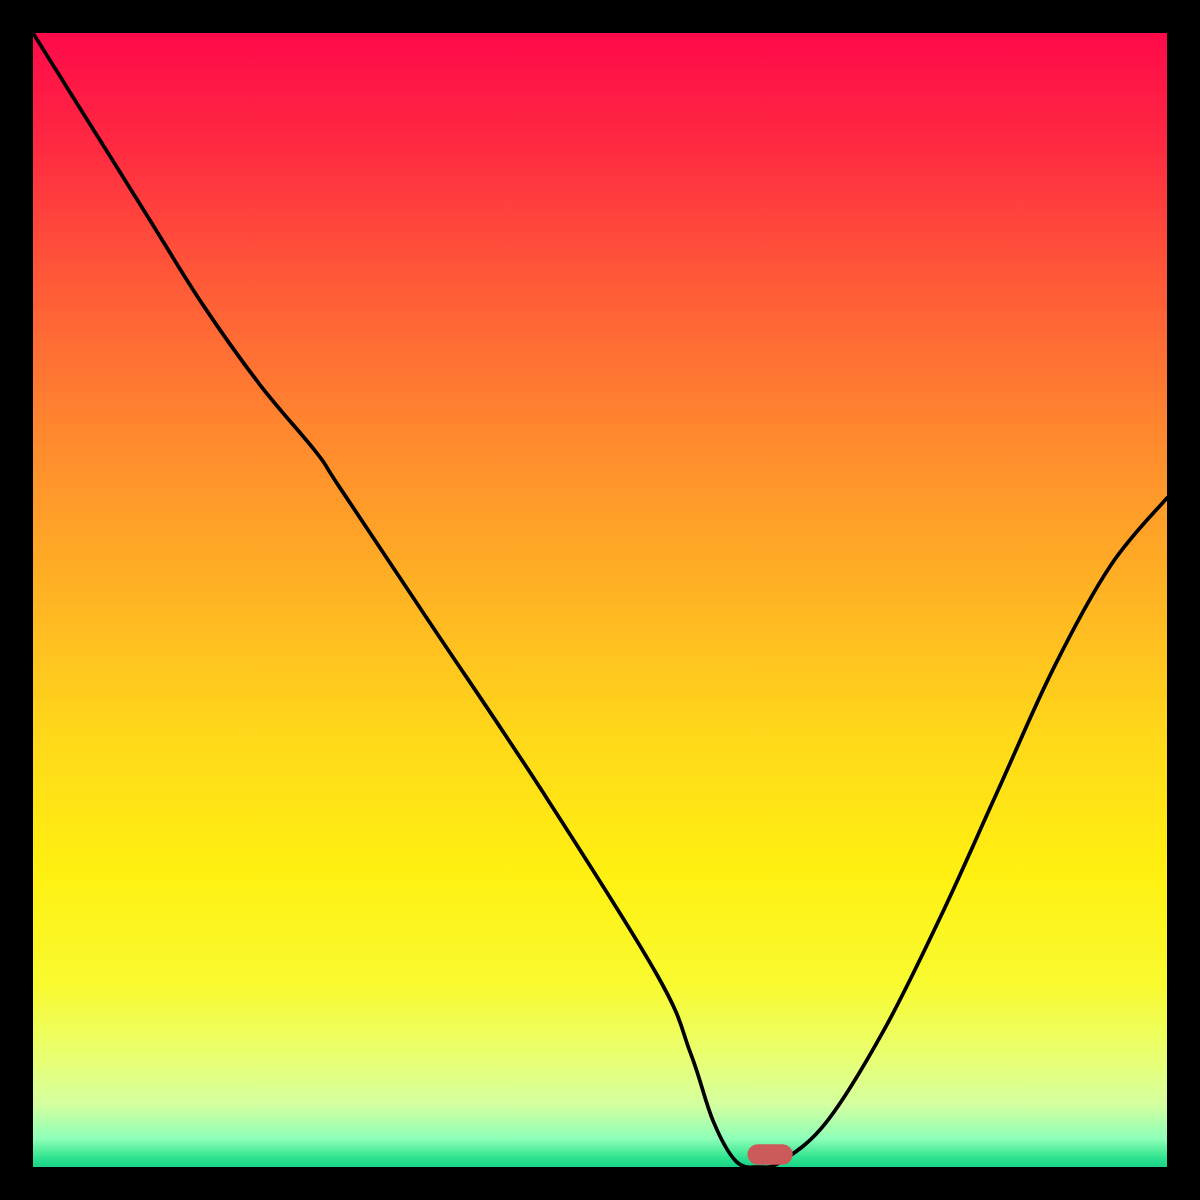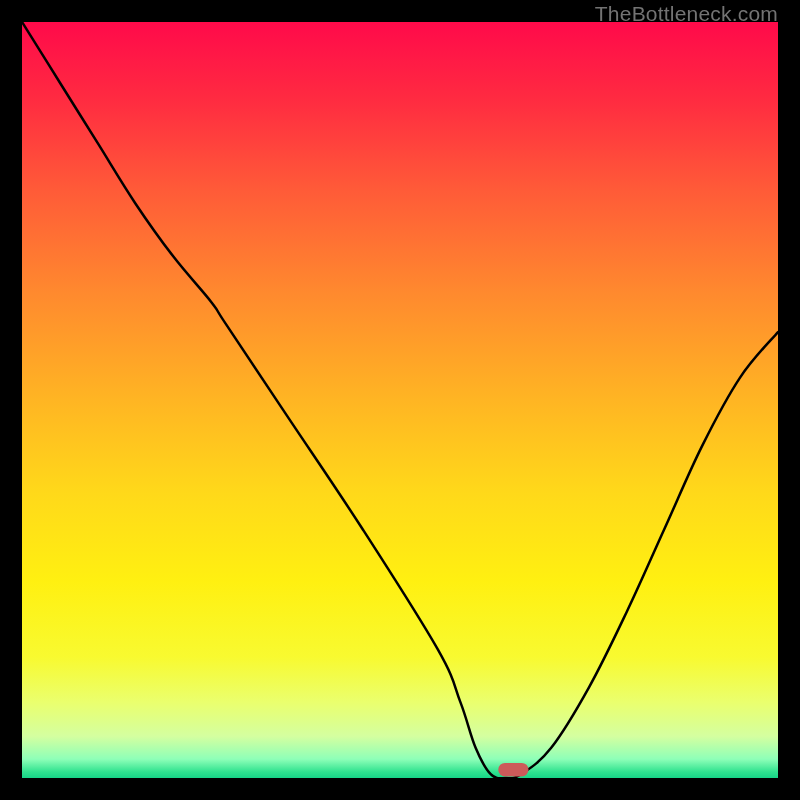--- a/index.html
+++ b/index.html
@@ -33,21 +33,20 @@
     font-size: 21px;
     font-weight: 500;
     letter-spacing: 0.2px;
     z-index: 10;
   }
   svg { display: block; }
 </style>
 </head>
 <body>
 <div class="frame">
-  <div class="watermark">TheBottleneck.com</div>
 
   <div class="plot">
     <svg id="chart-svg" width="756" height="756" viewBox="0 0 756 756" preserveAspectRatio="none">
       <defs>
         <linearGradient id="bg-grad" x1="0" y1="0" x2="0" y2="1">
 
         <stop offset="0.00%" stop-color="#ff0a4a"></stop>
             <stop offset="10.00%" stop-color="#ff2a41"></stop>
             <stop offset="22.00%" stop-color="#ff5a38"></stop>
             <stop offset="36.00%" stop-color="#ff8a2e"></stop>

